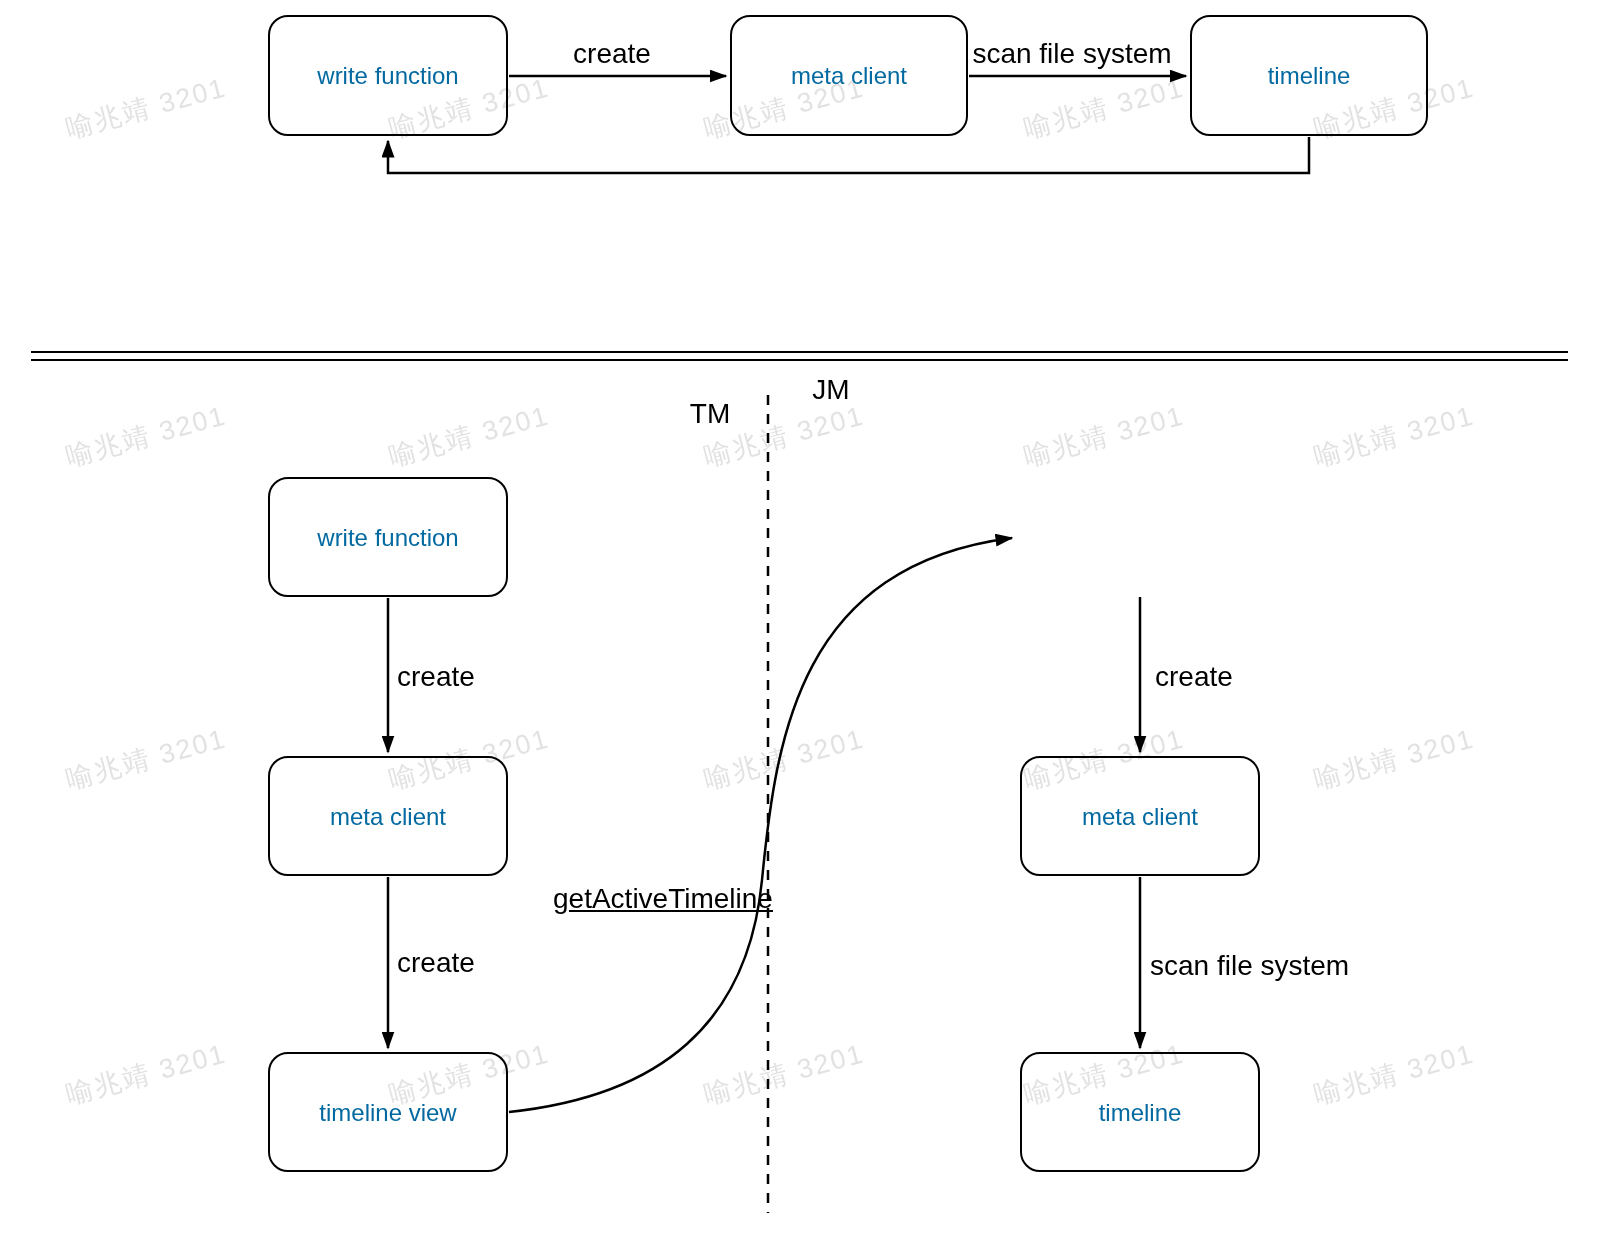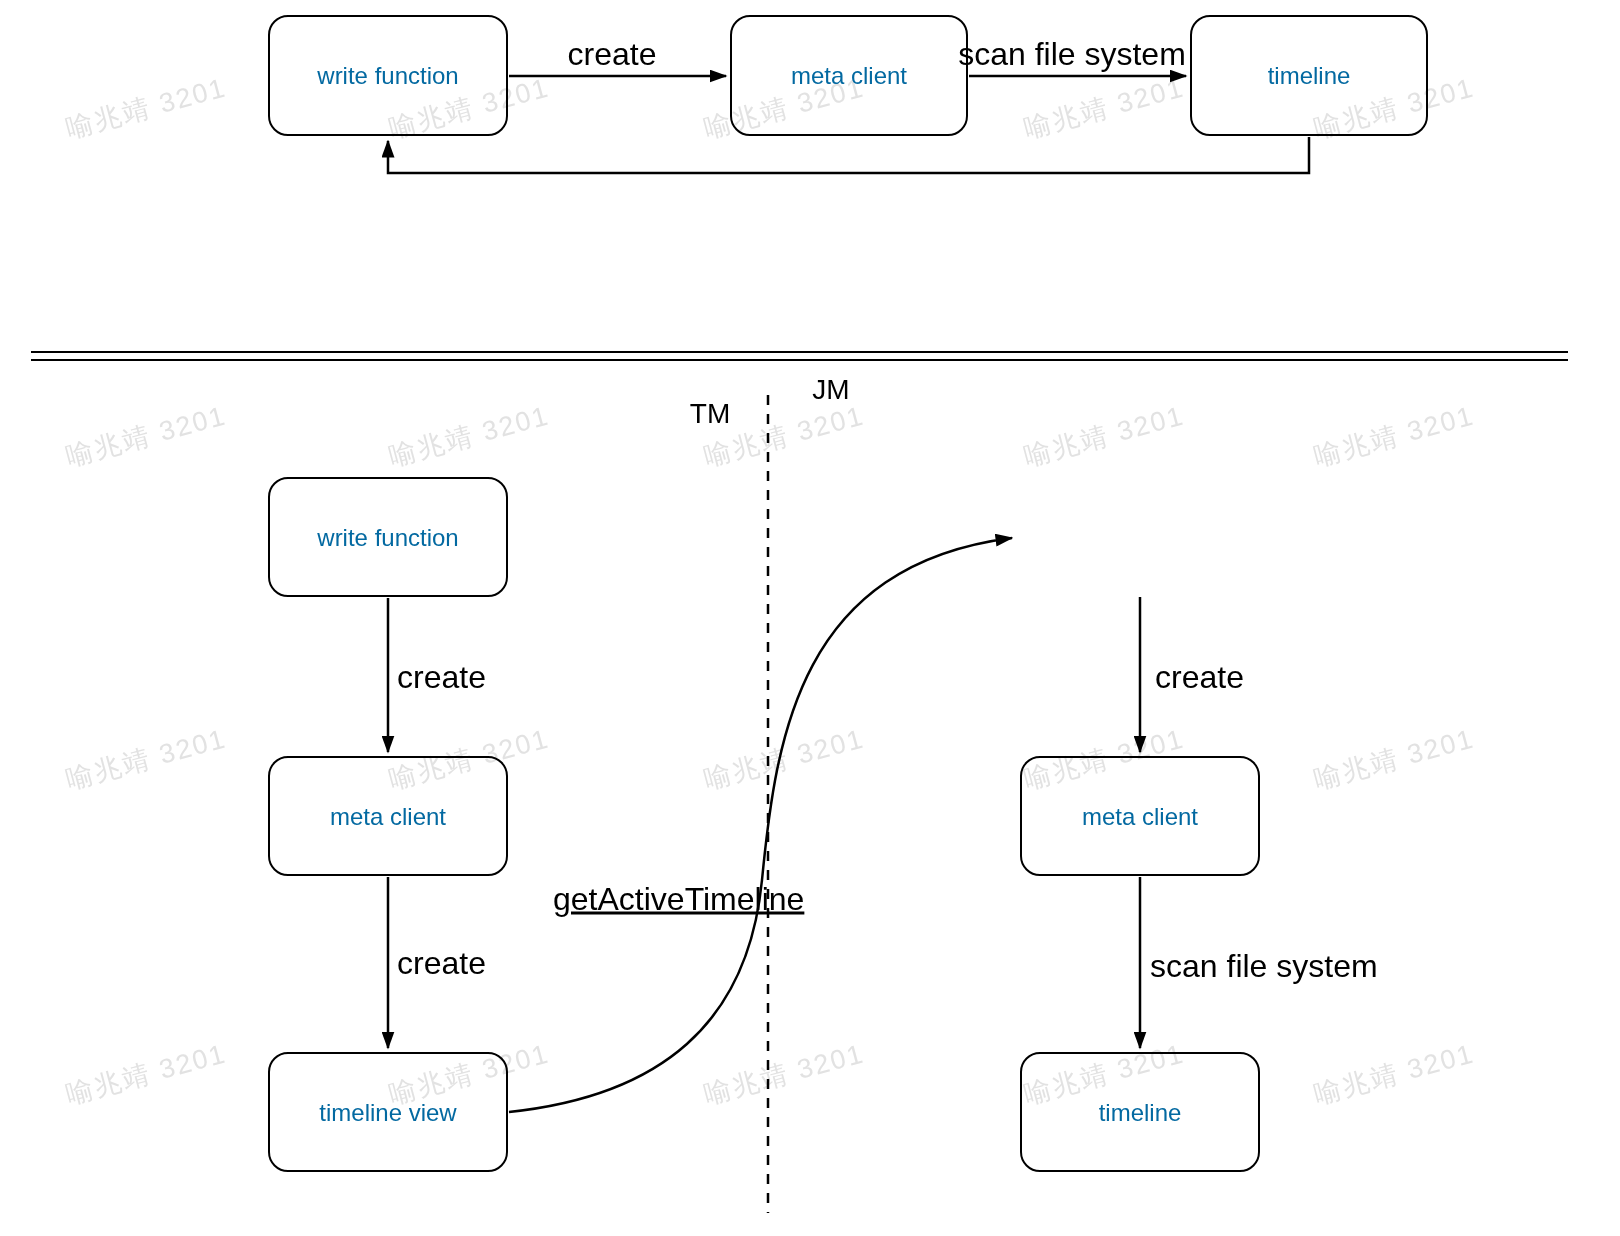--- a/index.html
+++ b/index.html
@@ -32,21 +32,21 @@
     border-radius:20px;
     background:transparent;
     display:flex;align-items:center;justify-content:center;
     text-align:center;
     font-size:24px;line-height:31px;color:#0369a1;
     padding:0 4px;
     z-index:3;
   }
   .edge-label{
     position:absolute;
-    font-size:32px;color:#000000;
+    font-size:28px;color:#000000;
     white-space:nowrap;
     z-index:4;
   }
   .edge-label.centered{transform:translate(-50%,-50%);}
   .edge-label.lefted{transform:translateY(-50%);}
   .lane-label{
     position:absolute;
     font-size:28px;color:#000000;
     white-space:nowrap;
     transform:translate(-50%,-50%);

